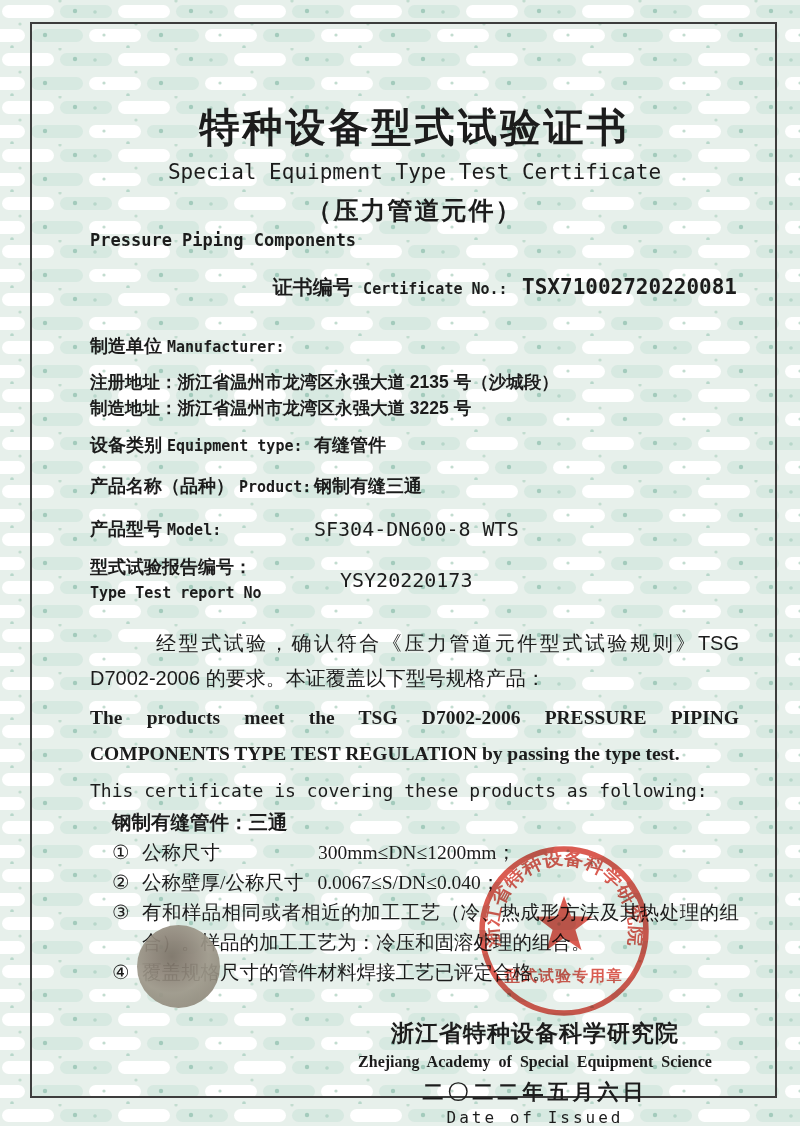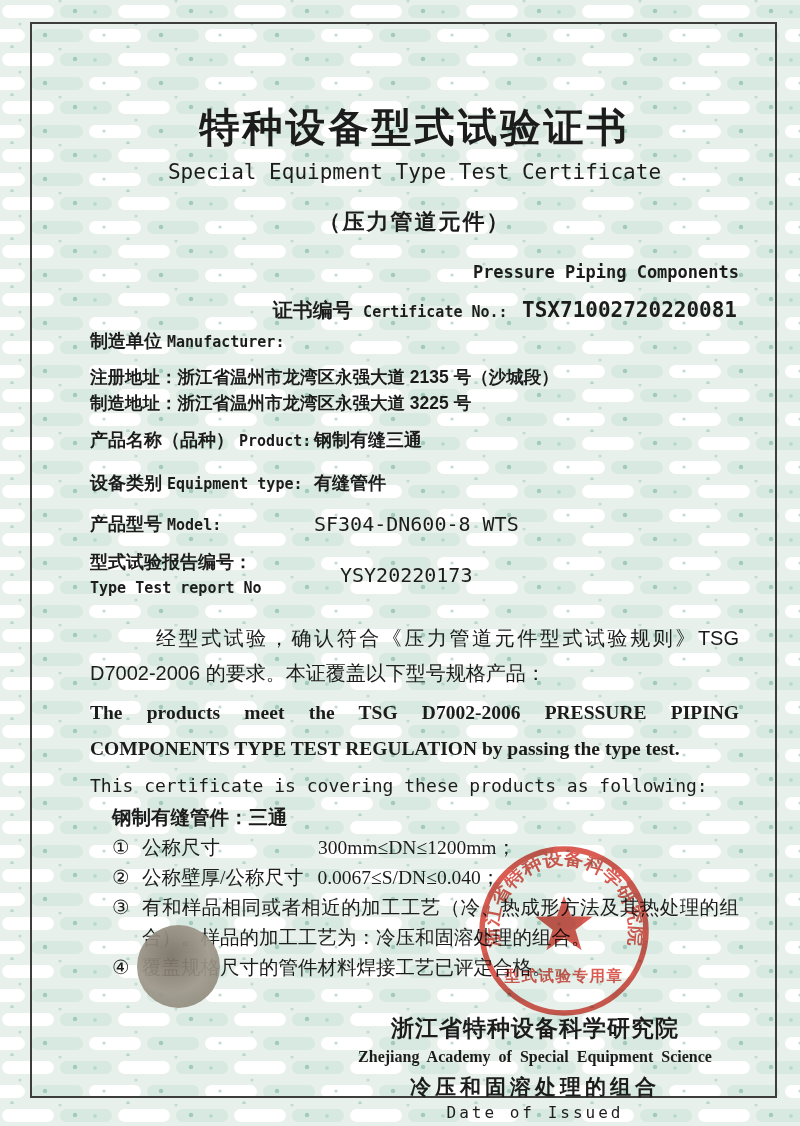--- a/index.html
+++ b/index.html
@@ -9,29 +9,29 @@
   }
   .bg-layer{position:absolute;left:0;top:0;width:800px;height:1126px;z-index:0;}
   .frame{
     position:absolute;left:30px;top:22px;width:747px;height:1076px;
     border:2px solid #3d3d3d;box-sizing:border-box;z-index:1;
     padding:78px 36px 0 58px;
   }
   
   .title-zh{font-size:40px;line-height:50px;font-weight:700;text-align:center;letter-spacing:3px;}
   .title-en{font-family:"DejaVu Sans Mono",monospace;font-size:21px;line-height:28px;text-align:center;margin-top:6px;font-weight:500;}
-  .sub-zh{font-size:22px;line-height:36px;font-weight:700;text-align:center;margin-top:18px;letter-spacing:2px;}
-  .sub-en{font-family:"DejaVu Sans Mono",monospace;font-size:17px;line-height:24px;text-align:right;font-weight:600;margin-top:20px;}
-  
-  .cert-line{margin-top:11px;text-align:right;padding-right:2px;line-height:30px;white-space:nowrap;}
+  .sub-zh{font-size:25px;line-height:36px;font-weight:700;text-align:center;margin-top:6px;letter-spacing:2px;}
+  .sub-en{font-family:"DejaVu Sans Mono",monospace;font-size:17px;line-height:24px;text-align:left;font-weight:600;}
+  
+  .cert-line{margin-top:20px;text-align:right;padding-right:2px;line-height:30px;white-space:nowrap;}
   .cert-line .zh{font-size:20px;font-weight:700;}
   .cert-line .en{font-family:"DejaVu Sans Mono",monospace;font-size:15px;font-weight:600;margin-left:6px;}
   .cert-line .val{font-family:"DejaVu Sans Mono",monospace;font-size:21px;font-weight:600;margin-left:10px;}
   
-  .fields{margin-top:0;}
+  .fields{margin-top:28px;}
   .frow{display:flex;align-items:flex-start;}
   .frow.center{align-items:center;}
   .flabel{width:224px;flex-shrink:0;font-size:18px;font-weight:600;line-height:28px;white-space:nowrap;}
   .flabel .en{font-family:"DejaVu Sans Mono",monospace;font-size:15px;font-weight:600;}
   .fvalue{font-size:18px;font-weight:600;line-height:28px;}
   .fvalue.mono{font-family:"DejaVu Sans Mono",monospace;font-size:20px;font-weight:500;}
   .addr-line{font-size:17.5px;line-height:26px;font-weight:600;white-space:nowrap;}
   .gap8{margin-bottom:8px;} .gap10{margin-bottom:10px;} .gap12{margin-bottom:12px;} .gap14{margin-bottom:14px;}
   .stacked div{line-height:26px;}
   
@@ -107,34 +107,34 @@
       </div>
     </div>
 
     <div class="frow center gap10">
       <div>
         <div class="addr-line">注册地址：浙江省温州市龙湾区永强大道 2135 号（沙城段）</div>
         <div class="addr-line">制造地址：浙江省温州市龙湾区永强大道 3225 号</div>
       </div>
     </div>
 
+    <div class="frow gap12">
+      <div class="flabel">
+        <span>设备类别</span>
+        <span class="en">Equipment type:</span>
+      </div>
+      <div class="fvalue">有缝管件</div>
+    </div>
+
     <div class="frow gap14">
       <div class="flabel">
         <span>产品名称（品种）</span>
         <span class="en">Product:</span>
       </div>
       <div class="fvalue">钢制有缝三通</div>
-    </div>
-
-    <div class="frow gap12">
-      <div class="flabel">
-        <span>设备类别</span>
-        <span class="en">Equipment type:</span>
-      </div>
-      <div class="fvalue">有缝管件</div>
     </div>
 
     <div class="frow gap10">
       <div class="flabel">
         <span>产品型号</span>
         <span class="en">Model:</span>
       </div>
       <div class="fvalue mono">SF304-DN600-8 WTS</div>
     </div>
 
@@ -176,21 +176,21 @@
 
     <div class="cov-item">
       <span class="marker">④</span>
       <span class="txt">覆盖规格尺寸的管件材料焊接工艺已评定合格。</span>
     </div>
   </div>
 
   <div class="footer">
     <div class="issuer-zh">浙江省特种设备科学研究院</div>
     <div class="issuer-en">Zhejiang Academy of Special Equipment Science</div>
-    <div class="date-zh">冷压和固溶处理的组合</div>
+    <div class="date-zh">二〇二二年五月六日</div>
     <div class="date-label">Date of Issued</div>
   </div>
 
 </div>
 
 <svg class="stamp" viewBox="0 0 176 182" xmlns="http://www.w3.org/2000/svg">
   <circle cx="88" cy="91" r="82" fill="none" stroke="#d2382c" stroke-width="5.5"></circle>
   <defs>
     <path id="sealArc" d="M 24.5,108.5 A 66,66 0 1 1 151.5,108.5" fill="none"></path>
   </defs>

